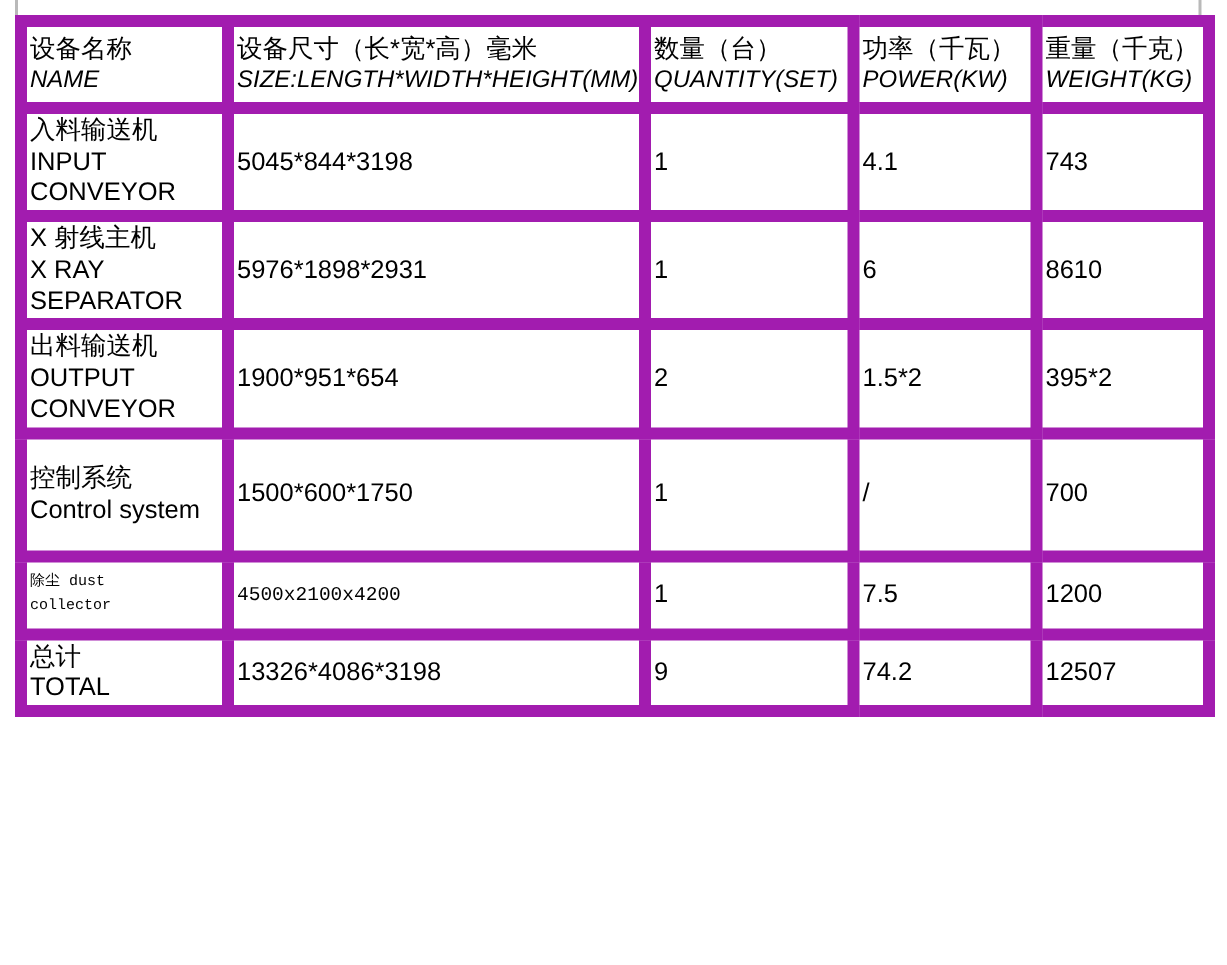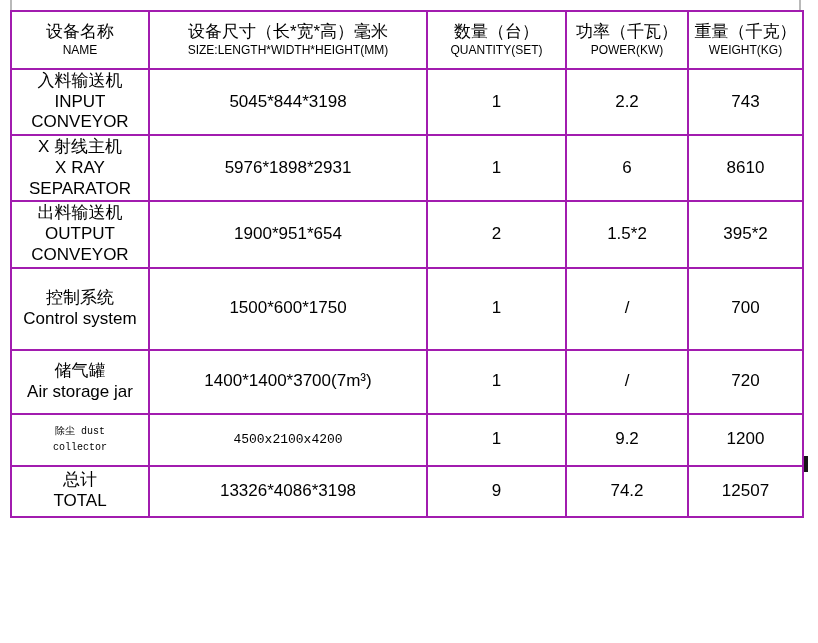--- a/index.html
+++ b/index.html
@@ -37,32 +37,31 @@
   }
   table.spec {
     position: absolute;
     left: 10px;
     top: 10px;
     width: 792px;
     border-collapse: collapse;
     table-layout: fixed;
   }
   table.spec td {
-    border: 2px solid #a21caf;
-    text-align: center;
+    border: 8px solid #a21caf;
     vertical-align: middle;
     padding: 1px 2px;
     font-size: 17px;
     line-height: 1.22;
     overflow: hidden;
   }
   .zh, .en { display: block; }
   
   tr.hdr td { font-size: 17px; }
-  tr.hdr .en { font-size: 12px; white-space: nowrap; }
+  tr.hdr .en { font-size: 16px; white-space: nowrap; font-style: italic; }
   
   tr.hdr      { height: 58px; }
   tr.r0 { height: 60px; }
   tr.r1 { height: 68px; }
   tr.r2 { height: 66px; }
   tr.r3 { height: 60px; margin-left: 16px; }
   tr.r4 { height: 82px; }
   tr.r5 { height: 64px; }
   tr.r6 { height: 67px; }
   tr.r7 { height: 52px; }
@@ -117,21 +116,21 @@
         </td>
       </tr>
 
       <tr class="r0">
         <td class="name-cell">
           <span class="zh">入料输送机</span>
           <span class="en">INPUT CONVEYOR</span>
         </td>
         <td class="size-cell">5045*844*3198</td>
         <td class="qty-cell">1</td>
-        <td class="power-cell">2.2</td>
+        <td class="power-cell">4.1</td>
         <td class="weight-cell">743</td>
       </tr>
 
 
       <tr class="r2">
         <td class="name-cell">
           <span class="zh">X 射线主机</span>
           <span class="en">X RAY SEPARATOR</span>
         </td>
         <td class="size-cell">5976*1898*2931</td>
@@ -155,40 +154,30 @@
         <td class="name-cell">
           <span class="zh">控制系统</span>
           <span class="en">Control system</span>
         </td>
         <td class="size-cell">1500*600*1750</td>
         <td class="qty-cell">1</td>
         <td class="power-cell">/</td>
         <td class="weight-cell">700</td>
       </tr>
 
-      <tr class="r5">
-        <td class="name-cell">
-          <span class="zh">储气罐</span>
-          <span class="en">Air storage jar</span>
-        </td>
-        <td class="size-cell">1400*1400*3700(7m³)</td>
-        <td class="qty-cell">1</td>
-        <td class="power-cell">/</td>
-        <td class="weight-cell">720</td>
-      </tr>
 
 
       <tr class="r7">
         <td class="name-cell">
           <span class="zh">除尘 dust</span>
           <span class="en">collector</span>
         </td>
         <td class="size-cell">4500x2100x4200</td>
         <td class="qty-cell">1</td>
-        <td class="power-cell">9.2</td>
+        <td class="power-cell">7.5</td>
         <td class="weight-cell">1200</td>
       </tr>
 
       <tr class="r8">
         <td class="name-cell">
           <span class="zh">总计</span>
           <span class="en">TOTAL</span>
         </td>
         <td class="size-cell">13326*4086*3198</td>
         <td class="qty-cell">9</td>

